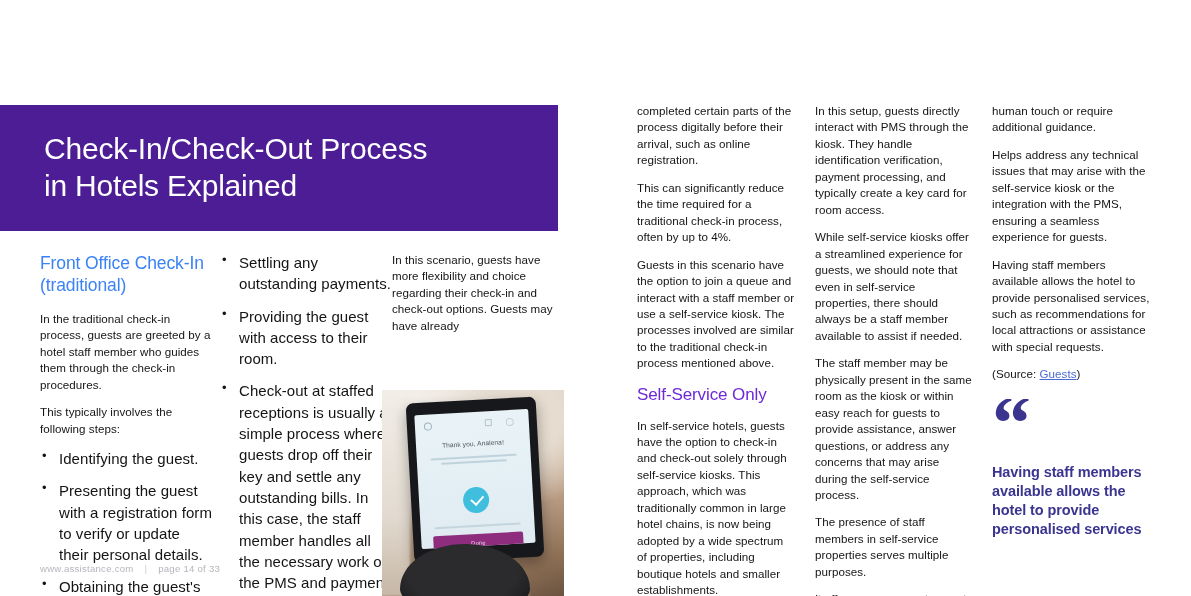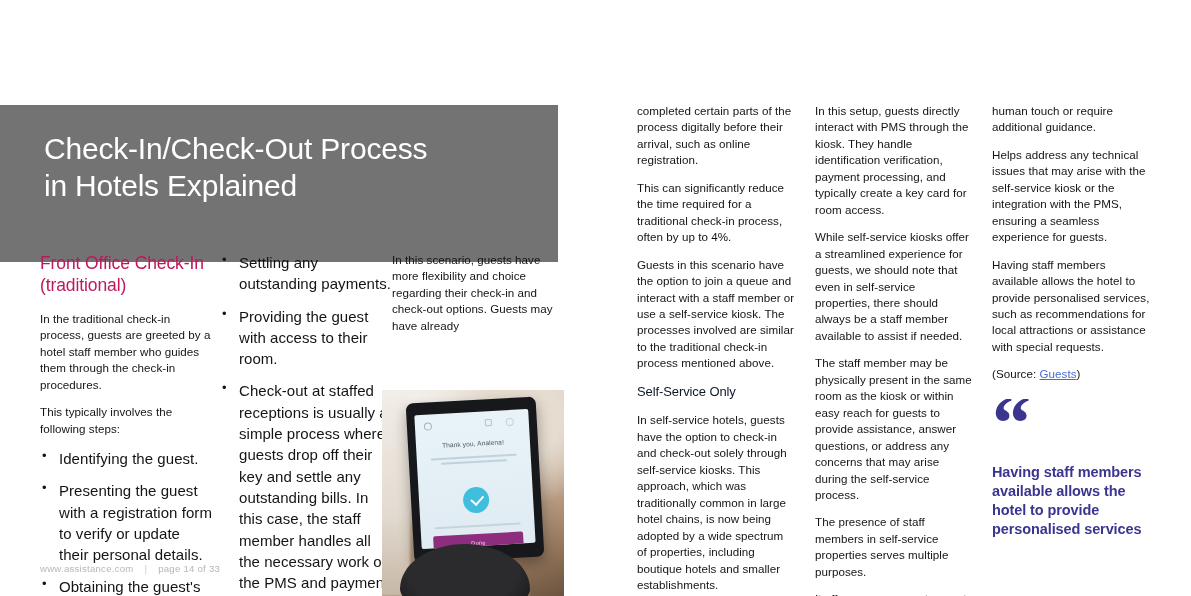--- a/index.html
+++ b/index.html
@@ -8,37 +8,37 @@
     background: #ffffff;
     font-family: "Liberation Sans", sans-serif;
     overflow: hidden;
   }
   .spread { position: relative; width: 1191px; height: 596px; background:#fff; }
 
   
   .page-left { position:absolute; left:0; top:0; width:572px; height:596px; background:#fff; }
 
   .title-banner {
-    position:absolute; left:0; top:105px; width:558px; height:157px;
-    background:#737373; color:#ffffff;
+    position:absolute; left:0; top:105px; width:558px; height:126px;
+    background:#4c1d95; color:#ffffff;
     padding:26px 34px 0 44px;
   }
   .title-banner h1 {
     font-size:30px; font-weight:400; line-height:1.22; letter-spacing:-0.2px;
     color:#ffffff;
   }
 
   .cols-left { position:absolute; left:0; top:252px; width:572px; }
   .col { position:absolute; top:0; }
   .col-a { left:40px;  width:172px; }
   .col-b { left:220px; width:172px; }
   .col-c { left:392px; width:172px; }
 
   h2.sub {
-    font-size:17.5px; font-weight:400; color:#be185d;
+    font-size:17.5px; font-weight:400; color:#3b82f6;
     line-height:1.28; margin-bottom:14px; letter-spacing:-0.1px;
   }
   p.body {
     font-size:11.6px; line-height:1.42; color:#141414; margin-bottom:11px;
     letter-spacing:0.05px;
   }
   ul.body-list { list-style:none; margin:0 0 10px 0; padding:0; }
   ul.body-list li {
     position:relative; font-size:15px; line-height:1.42; color:#141414;
     padding-left:19px; margin-bottom:11px; letter-spacing:0.05px;
@@ -137,21 +137,21 @@
   .footer .sep { padding:0 8px; color:#cfcfd6; }
 
   
   .page-right { position:absolute; left:572px; top:0; width:619px; height:560px; background:#fff; }
   .cols-right { position:absolute; left:0; top:103px; width:619px; }
   .rcol { position:absolute; top:0; width:158px; }
   .rcol-a { left:65px; }
   .rcol-b { left:243px; }
   .rcol-c { left:420px; }
 
-  h2.sub-r { font-size:13px; font-weight:400; color:#0f172a; line-height:1.28;
+  h2.sub-r { font-size:17px; font-weight:400; color:#6d28d9; line-height:1.28;
              margin:12px 0 12px; letter-spacing:-0.1px; }
 
   .src-link { color:#4b6bd4; text-decoration:underline; }
 
   .pullquote { margin-top:16px; }
   .pullquote .qmark {
     font-family:"Liberation Serif", serif;
     font-size:78px; line-height:0.62; color:#3B3590; font-weight:700;
     letter-spacing:-2px; display:block; height:52px; overflow:hidden;
   }

